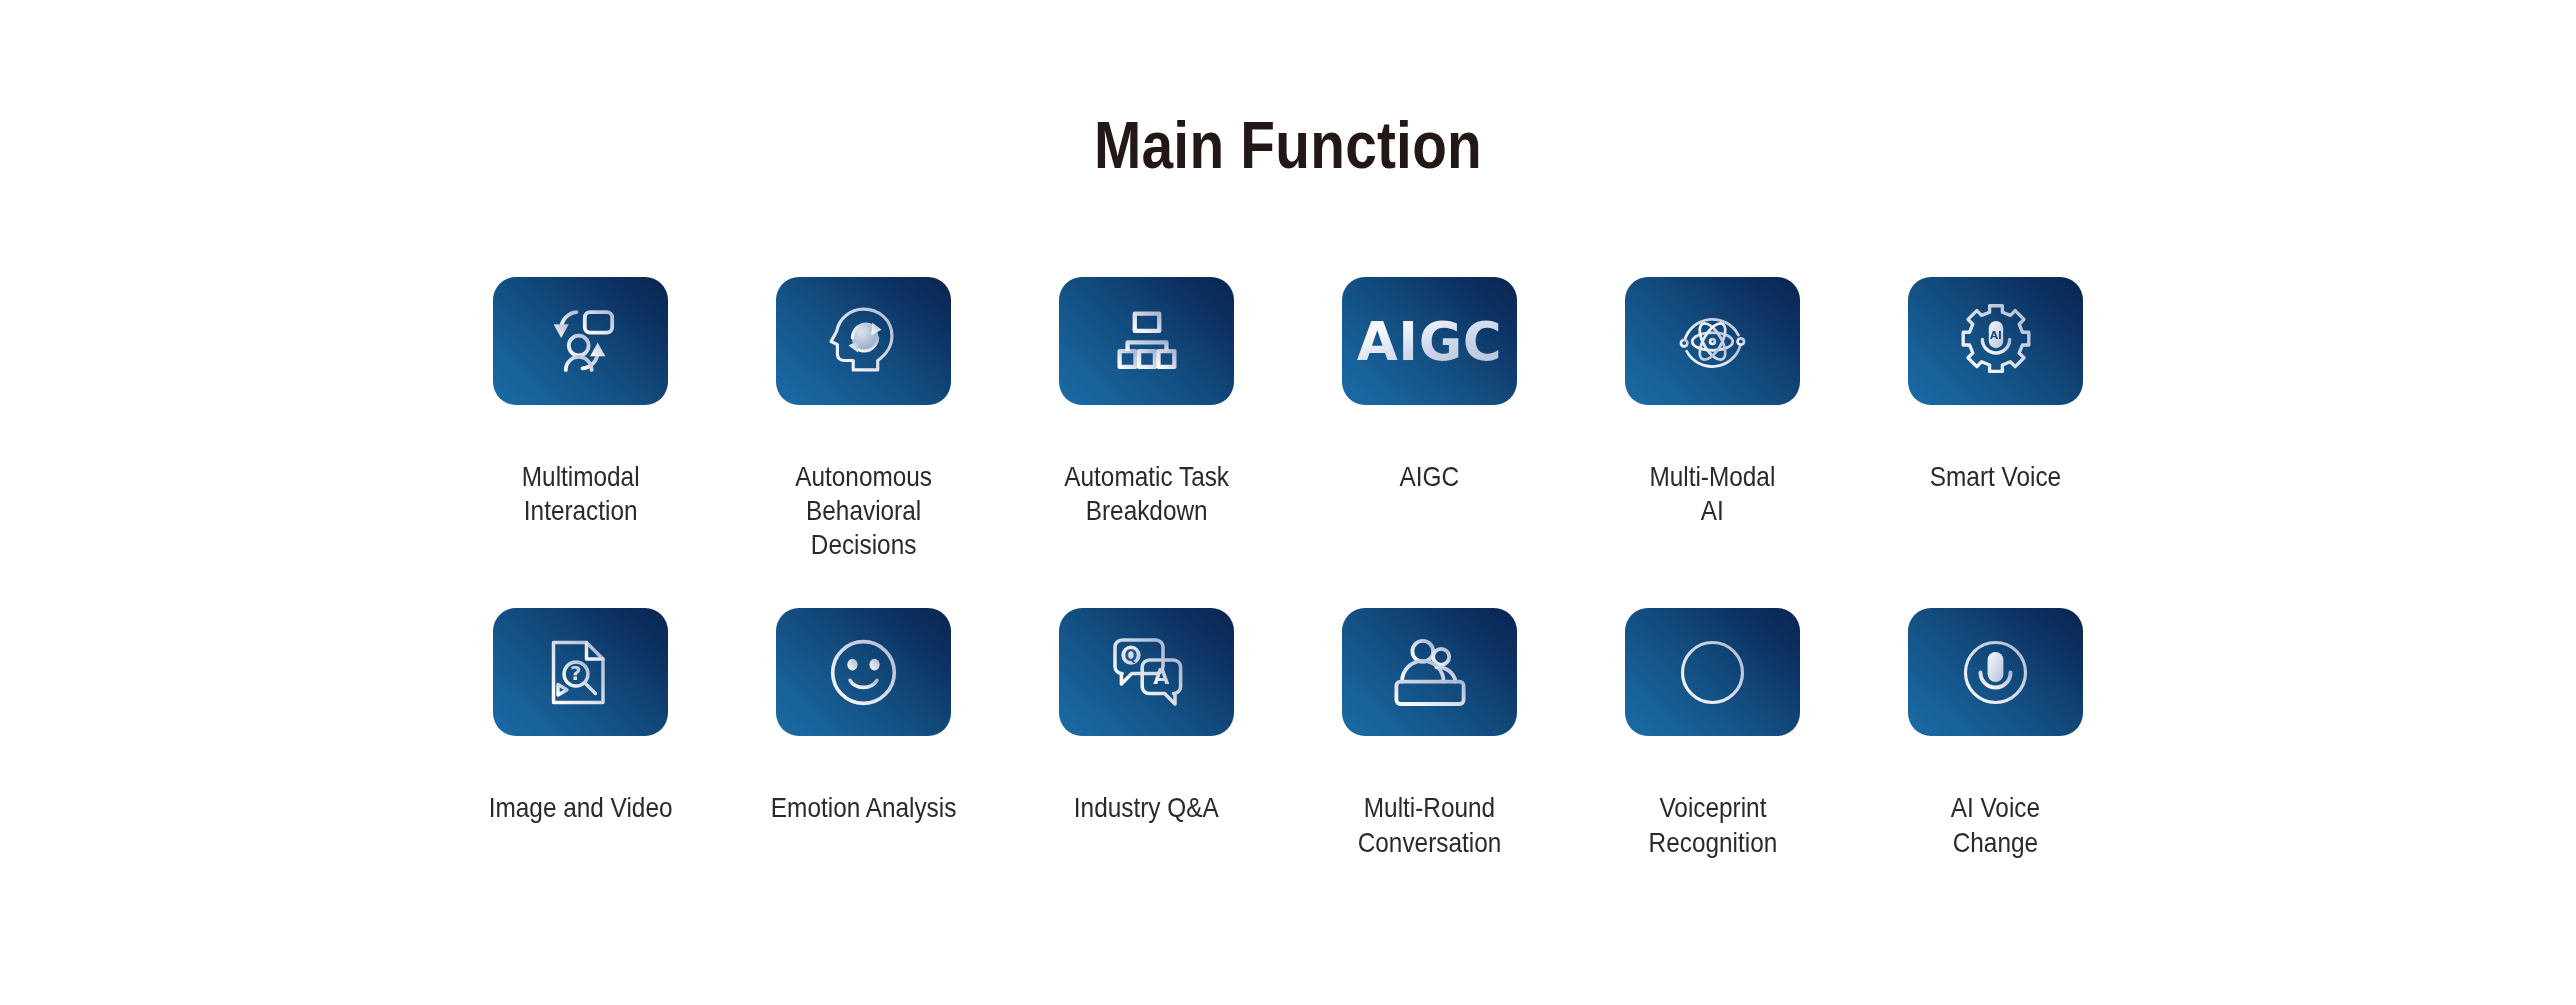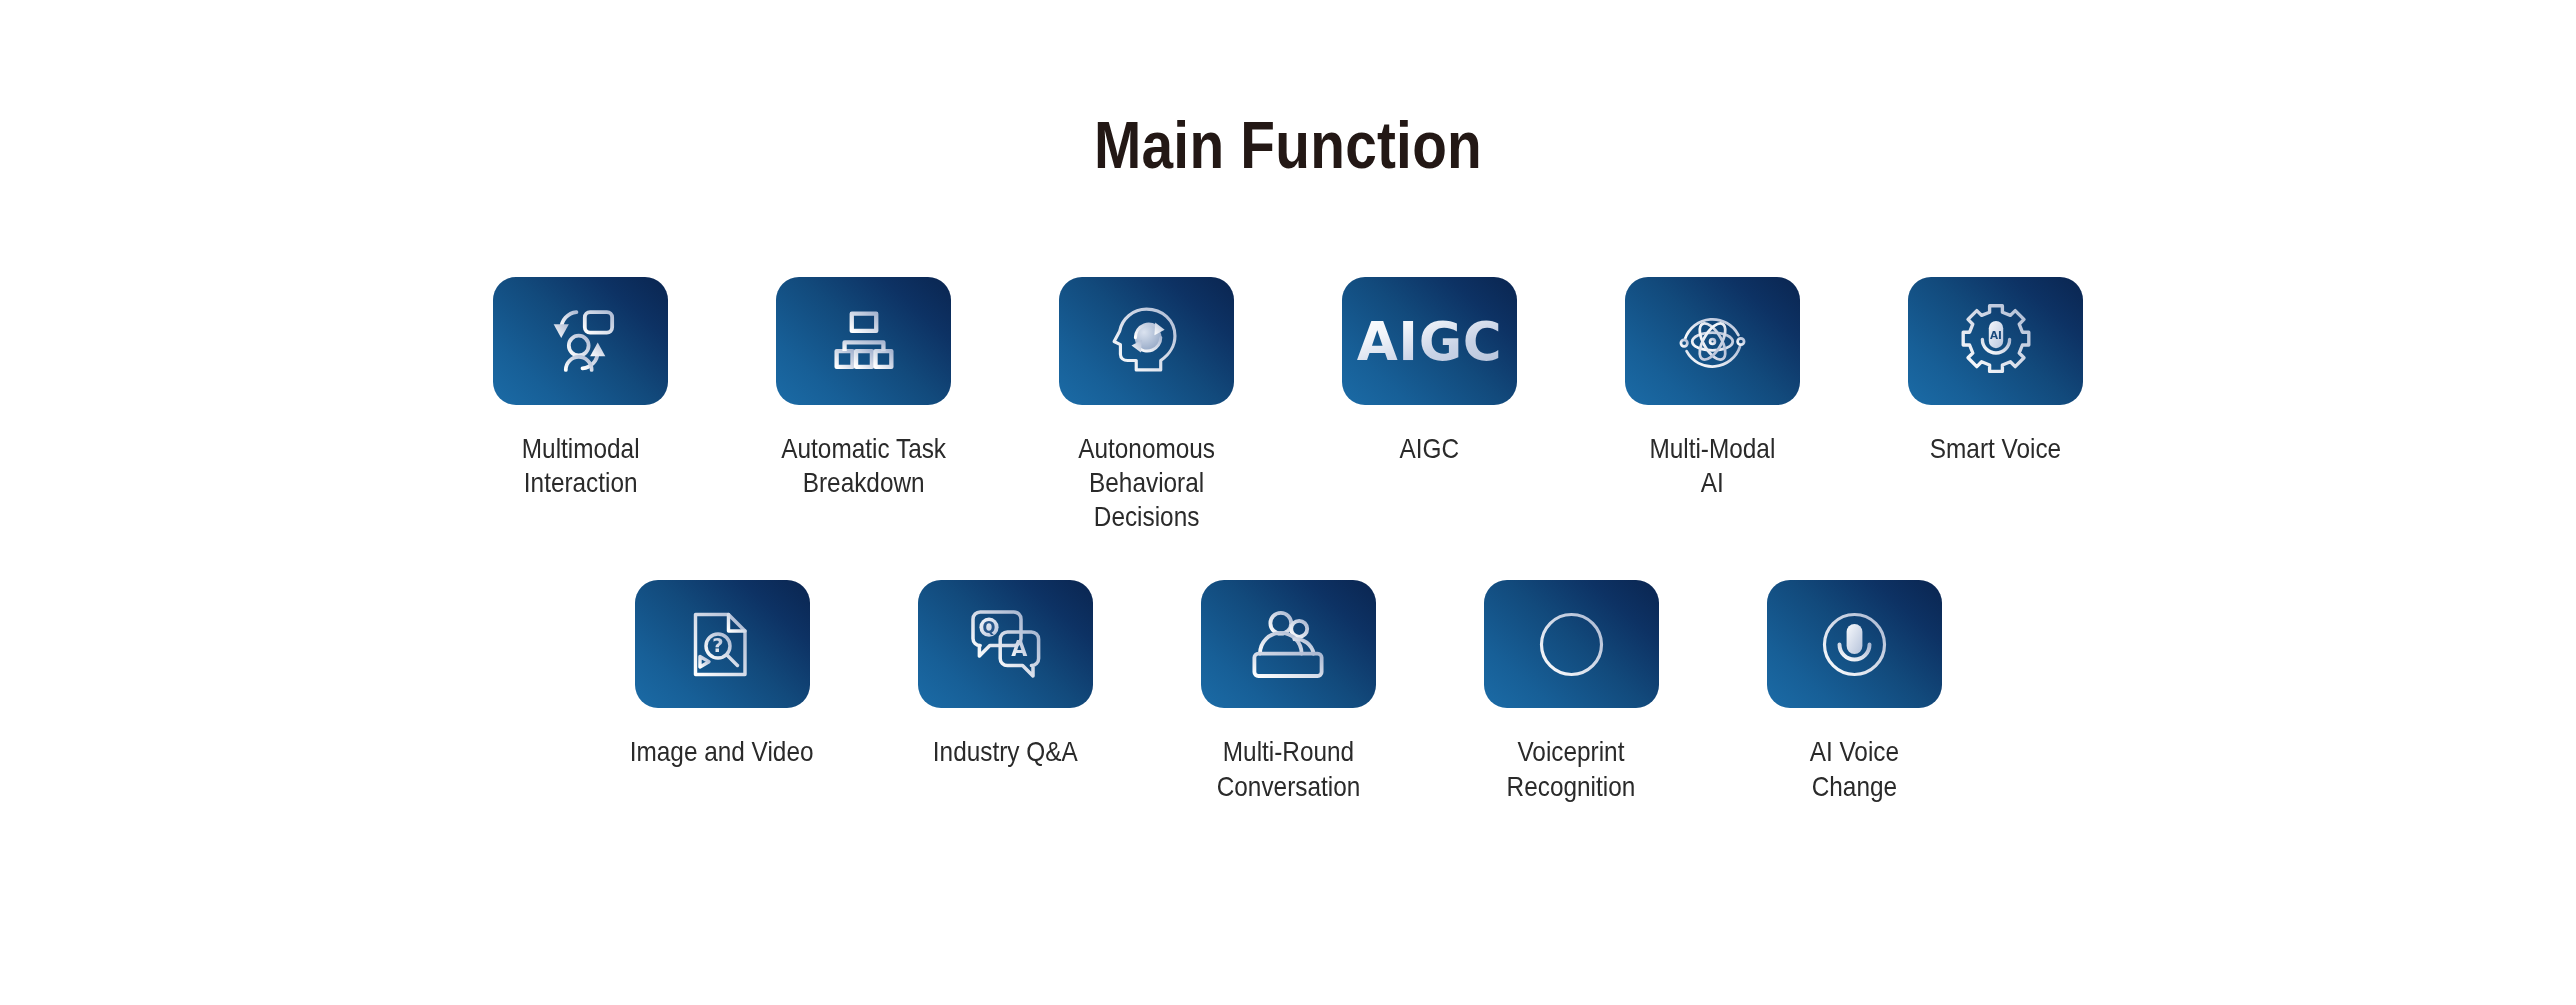--- a/index.html
+++ b/index.html
@@ -32,20 +32,21 @@
   }
   .row{
     display:flex;
     justify-content:center;
     align-items:flex-start;
   }
   .cell{
     width:283px;
     display:flex;flex-direction:column;
     align-items:center;
+    gap:28px;
   }
 
   .tile{
     width:175px;height:128px;
     border-radius:23px;
     background:linear-gradient(42deg,#1b6ba6 0%,#175f97 22%,#124a7c 52%,#0d3264 78%,#0a2550 100%);
     display:flex;align-items:center;justify-content:center;
     position:relative;
     flex:0 0 auto;
   }
@@ -107,20 +108,52 @@
             </svg>
           </span>
         </div>
         <div class="tile-label">Multimodal
 Interaction</div>
       </div>
 
       <div class="cell">
         <div class="tile">
           <span>
+            <svg width="79" height="79" viewBox="0 0 100 100">
+              <defs>
+                <linearGradient id="g3" x1="0" y1="1" x2="1" y2="0">
+                  <stop offset="0" stop-color="#ffffff"></stop>
+                    <stop offset="1" stop-color="#aebbd4"></stop>
+                </linearGradient>
+                <radialGradient id="g3b" cx="0.35" cy="0.3" r="0.8">
+                  <stop offset="0" stop-color="#dbe3f0"></stop>
+                    <stop offset="1" stop-color="#8fa3c2"></stop>
+                </radialGradient>
+              </defs>
+              <g fill="none" stroke="url(#g3)" stroke-width="4" stroke-linecap="round" stroke-linejoin="round">
+                <path d="M68 86 L68 74 C80 66 86 54 86 43 C86 23 70 9 50 9 C33 9 19 21 16 37 L9 50 L17 54 L17 66 C17 71 21 74 26 74 L37 74 L37 86 Z"></path>
+              </g>
+              <circle cx="52" cy="45" r="17" fill="url(#g3b)"></circle>
+              <g fill="none" stroke="url(#g3)" stroke-width="4" stroke-linecap="round">
+                <path d="M36 45 A17 17 0 0 1 66 34"></path>
+                <path d="M68 45 A17 17 0 0 1 39 57"></path>
+              </g>
+              <path d="M61 26 L73 35 L60 42 Z" fill="url(#g3)"></path>
+              <path d="M43 64 L31 55 L44 48 Z" fill="url(#g3)"></path>
+            </svg>
+          </span>
+        </div>
+        <div class="tile-label">Autonomous
+Behavioral
+Decisions</div>
+      </div>
+
+      <div class="cell">
+        <div class="tile">
+          <span>
             <svg width="72" height="72" viewBox="0 0 100 100">
               <defs>
                 <linearGradient id="g2" x1="0" y1="1" x2="1" y2="0">
                   <stop offset="0" stop-color="#ffffff"></stop>
                     <stop offset="1" stop-color="#a8b6d1"></stop>
                 </linearGradient>
               </defs>
               <g fill="none" stroke="url(#g2)" stroke-width="6" stroke-linejoin="round">
                 <rect x="33" y="12" width="34" height="24"></rect>
                 <rect x="12" y="64" width="22" height="22"></rect>
@@ -128,52 +161,20 @@
                 <rect x="66" y="64" width="22" height="22"></rect>
                 <path d="M50 36 L50 52"></path>
                 <path d="M23 64 L23 52 L77 52 L77 64"></path>
                 <path d="M50 52 L50 64"></path>
               </g>
             </svg>
           </span>
         </div>
         <div class="tile-label">Automatic Task
 Breakdown</div>
-      </div>
-
-      <div class="cell">
-        <div class="tile">
-          <span>
-            <svg width="79" height="79" viewBox="0 0 100 100">
-              <defs>
-                <linearGradient id="g3" x1="0" y1="1" x2="1" y2="0">
-                  <stop offset="0" stop-color="#ffffff"></stop>
-                    <stop offset="1" stop-color="#aebbd4"></stop>
-                </linearGradient>
-                <radialGradient id="g3b" cx="0.35" cy="0.3" r="0.8">
-                  <stop offset="0" stop-color="#dbe3f0"></stop>
-                    <stop offset="1" stop-color="#8fa3c2"></stop>
-                </radialGradient>
-              </defs>
-              <g fill="none" stroke="url(#g3)" stroke-width="4" stroke-linecap="round" stroke-linejoin="round">
-                <path d="M68 86 L68 74 C80 66 86 54 86 43 C86 23 70 9 50 9 C33 9 19 21 16 37 L9 50 L17 54 L17 66 C17 71 21 74 26 74 L37 74 L37 86 Z"></path>
-              </g>
-              <circle cx="52" cy="45" r="17" fill="url(#g3b)"></circle>
-              <g fill="none" stroke="url(#g3)" stroke-width="4" stroke-linecap="round">
-                <path d="M36 45 A17 17 0 0 1 66 34"></path>
-                <path d="M68 45 A17 17 0 0 1 39 57"></path>
-              </g>
-              <path d="M61 26 L73 35 L60 42 Z" fill="url(#g3)"></path>
-              <path d="M43 64 L31 55 L44 48 Z" fill="url(#g3)"></path>
-            </svg>
-          </span>
-        </div>
-        <div class="tile-label">Autonomous
-Behavioral
-Decisions</div>
       </div>
 
       <div class="cell">
         <div class="tile">
           <span class="aigc-text">AIGC</span>
         </div>
         <div class="tile-label">AIGC</div>
       </div>
 
       <div class="cell">
@@ -253,20 +254,39 @@
                 <path d="M56 64 L70 78"></path>
                 <path d="M20 66 L32 73 L20 80 Z"></path>
               </g>
               <text x="44" y="60" font-family="DejaVu Sans, sans-serif" font-size="26" font-weight="700" fill="url(#g7)" text-anchor="middle">?</text>
             </svg>
           </span>
         </div>
         <div class="tile-label">Image and Video</div>
       </div>
 
+      <div class="cell">
+        <div class="tile">
+          <span>
+            <svg width="79" height="79" viewBox="0 0 100 100">
+              <defs>
+                <linearGradient id="g8" x1="0" y1="1" x2="1" y2="0">
+                  <stop offset="0" stop-color="#ffffff"></stop>
+                    <stop offset="1" stop-color="#aab8d2"></stop>
+                </linearGradient>
+              </defs>
+              <circle cx="50" cy="50" r="39" fill="none" stroke="url(#g8)" stroke-width="4.6"></circle>
+              <ellipse cx="36" cy="40" rx="6.5" ry="7.5" fill="url(#g8)"></ellipse>
+              <ellipse cx="64" cy="40" rx="6.5" ry="7.5" fill="url(#g8)"></ellipse>
+              <path d="M33 60 a19 16 0 0 0 34 0" fill="none" stroke="url(#g8)" stroke-width="4.6" stroke-linecap="round"></path>
+            </svg>
+          </span>
+        </div>
+        <div class="tile-label">Emotion Analysis</div>
+      </div>
 
       <div class="cell">
         <div class="tile">
           <span>
             <svg width="80" height="80" viewBox="0 0 100 100">
               <defs>
                 <linearGradient id="g9" x1="0" y1="1" x2="1" y2="0">
                   <stop offset="0" stop-color="#ffffff"></stop>
                     <stop offset="1" stop-color="#a9b7d1"></stop>
                 </linearGradient>

